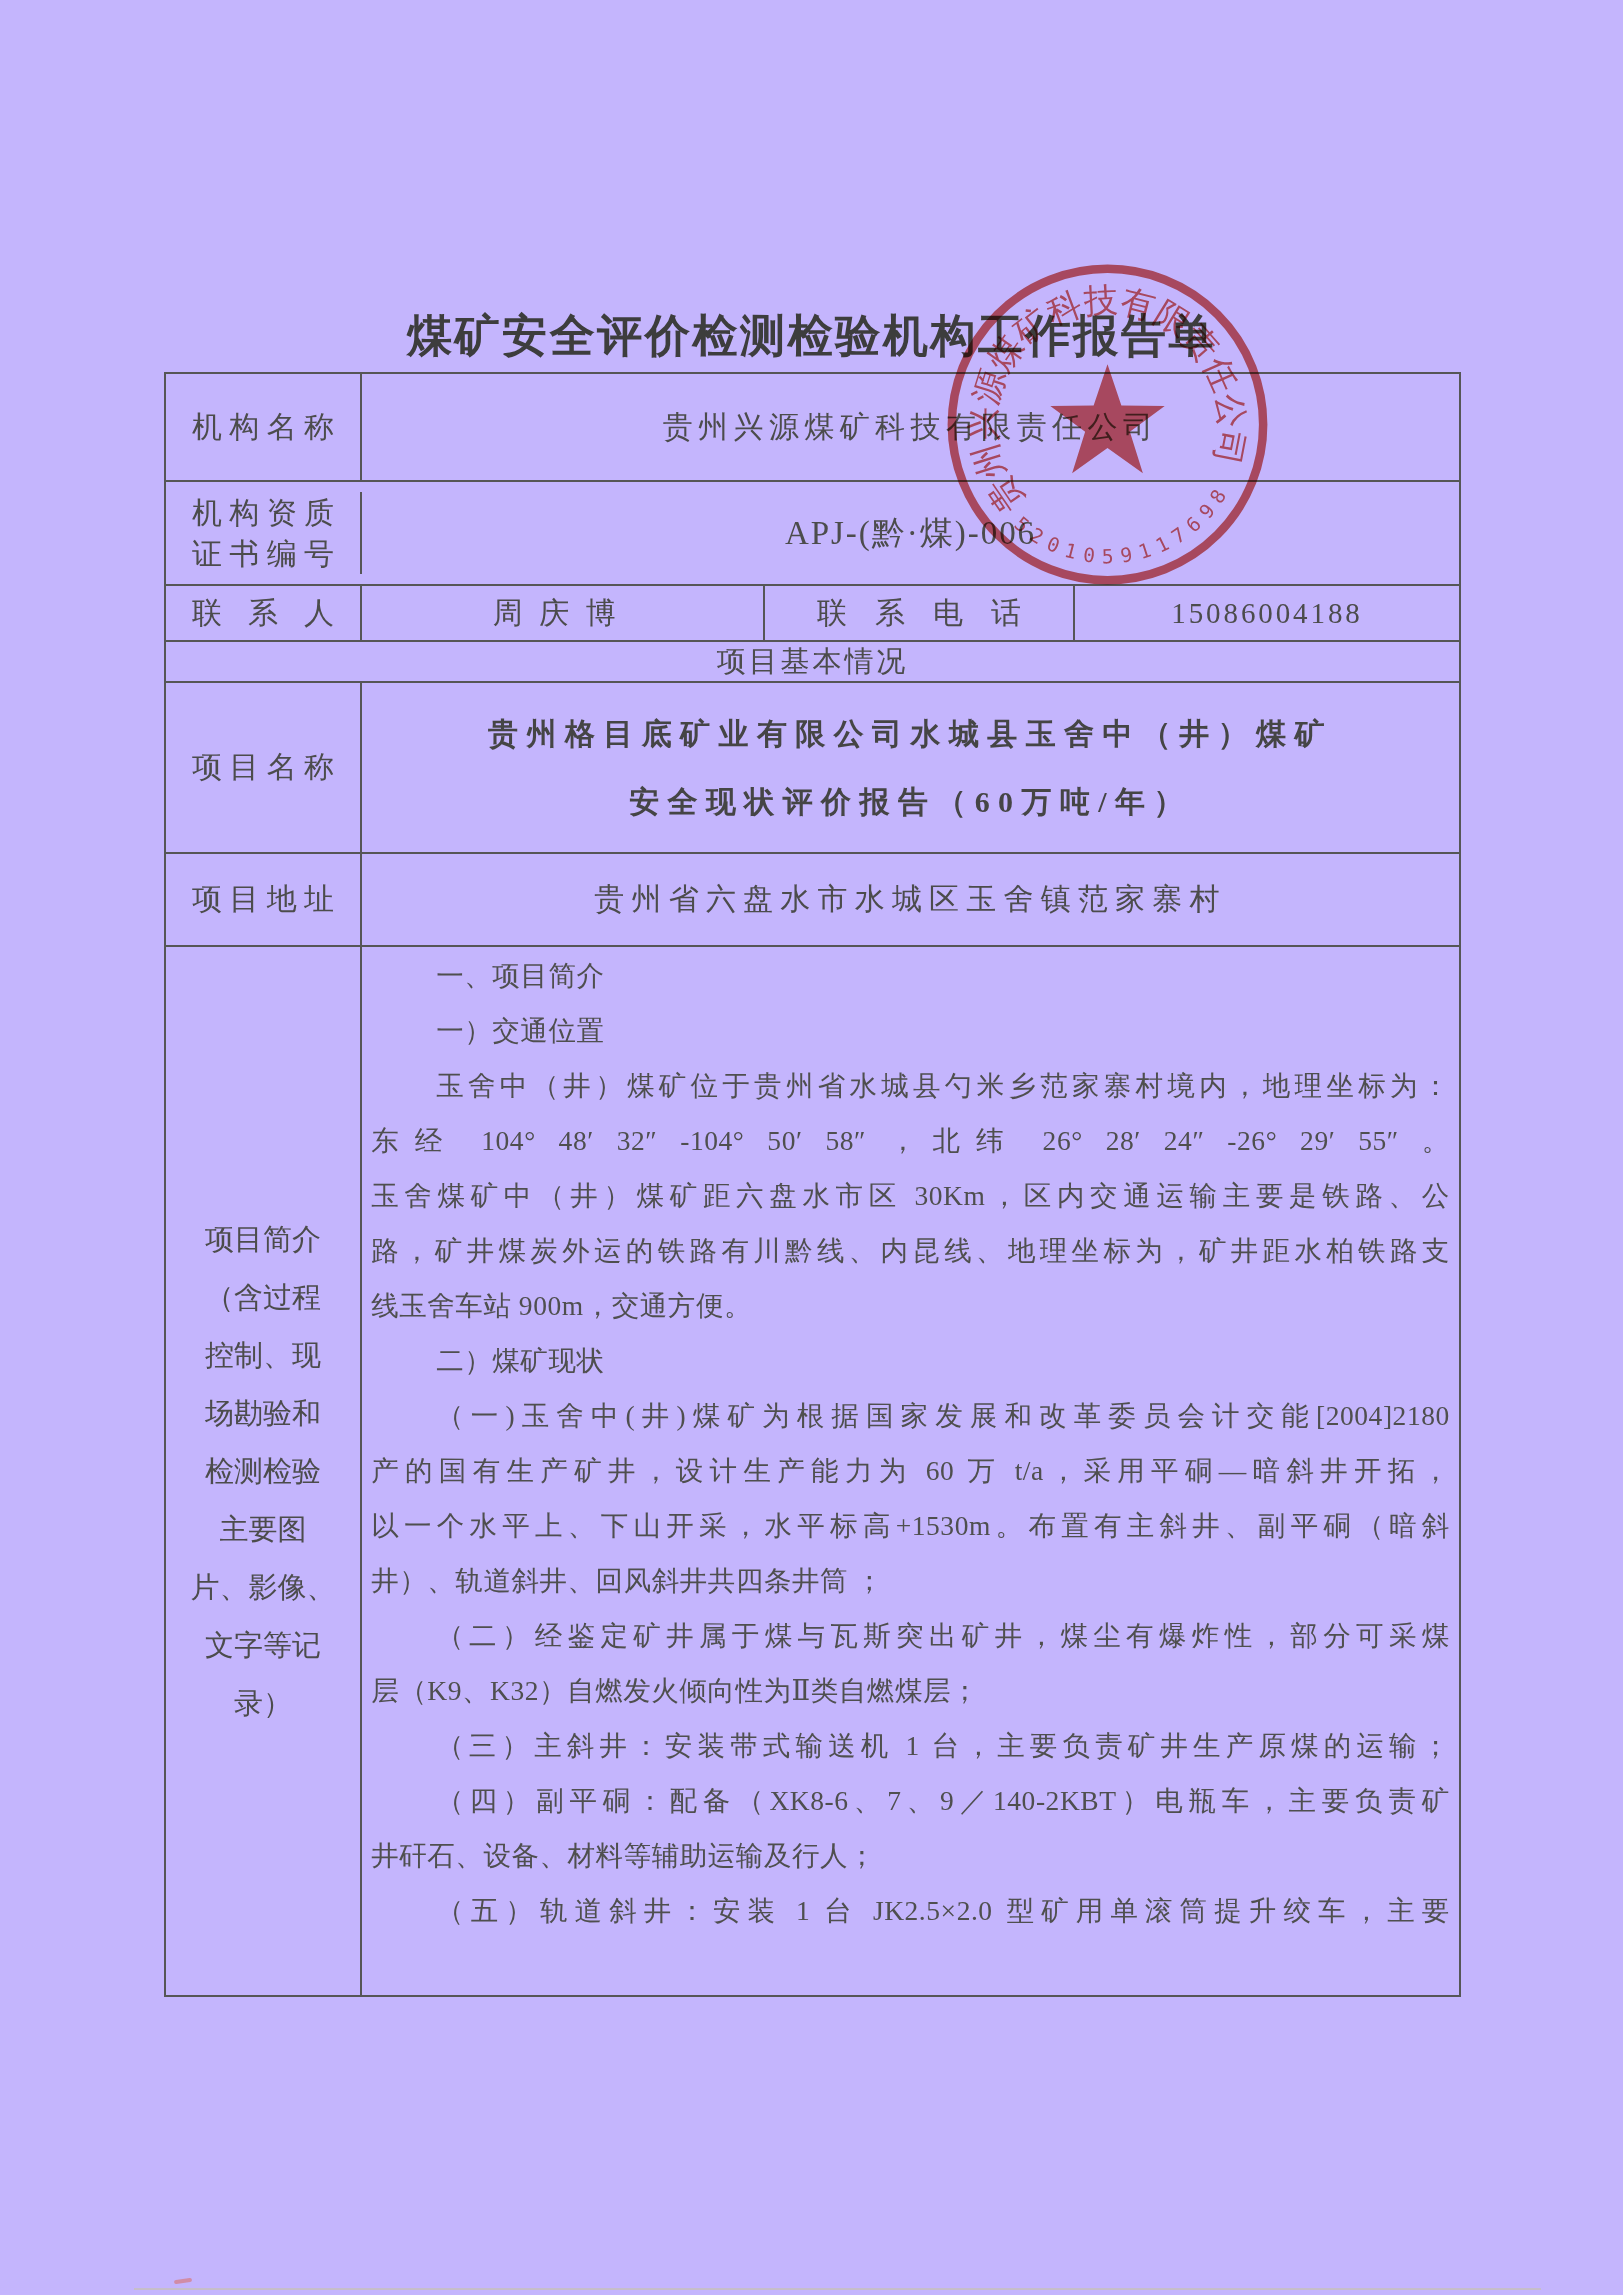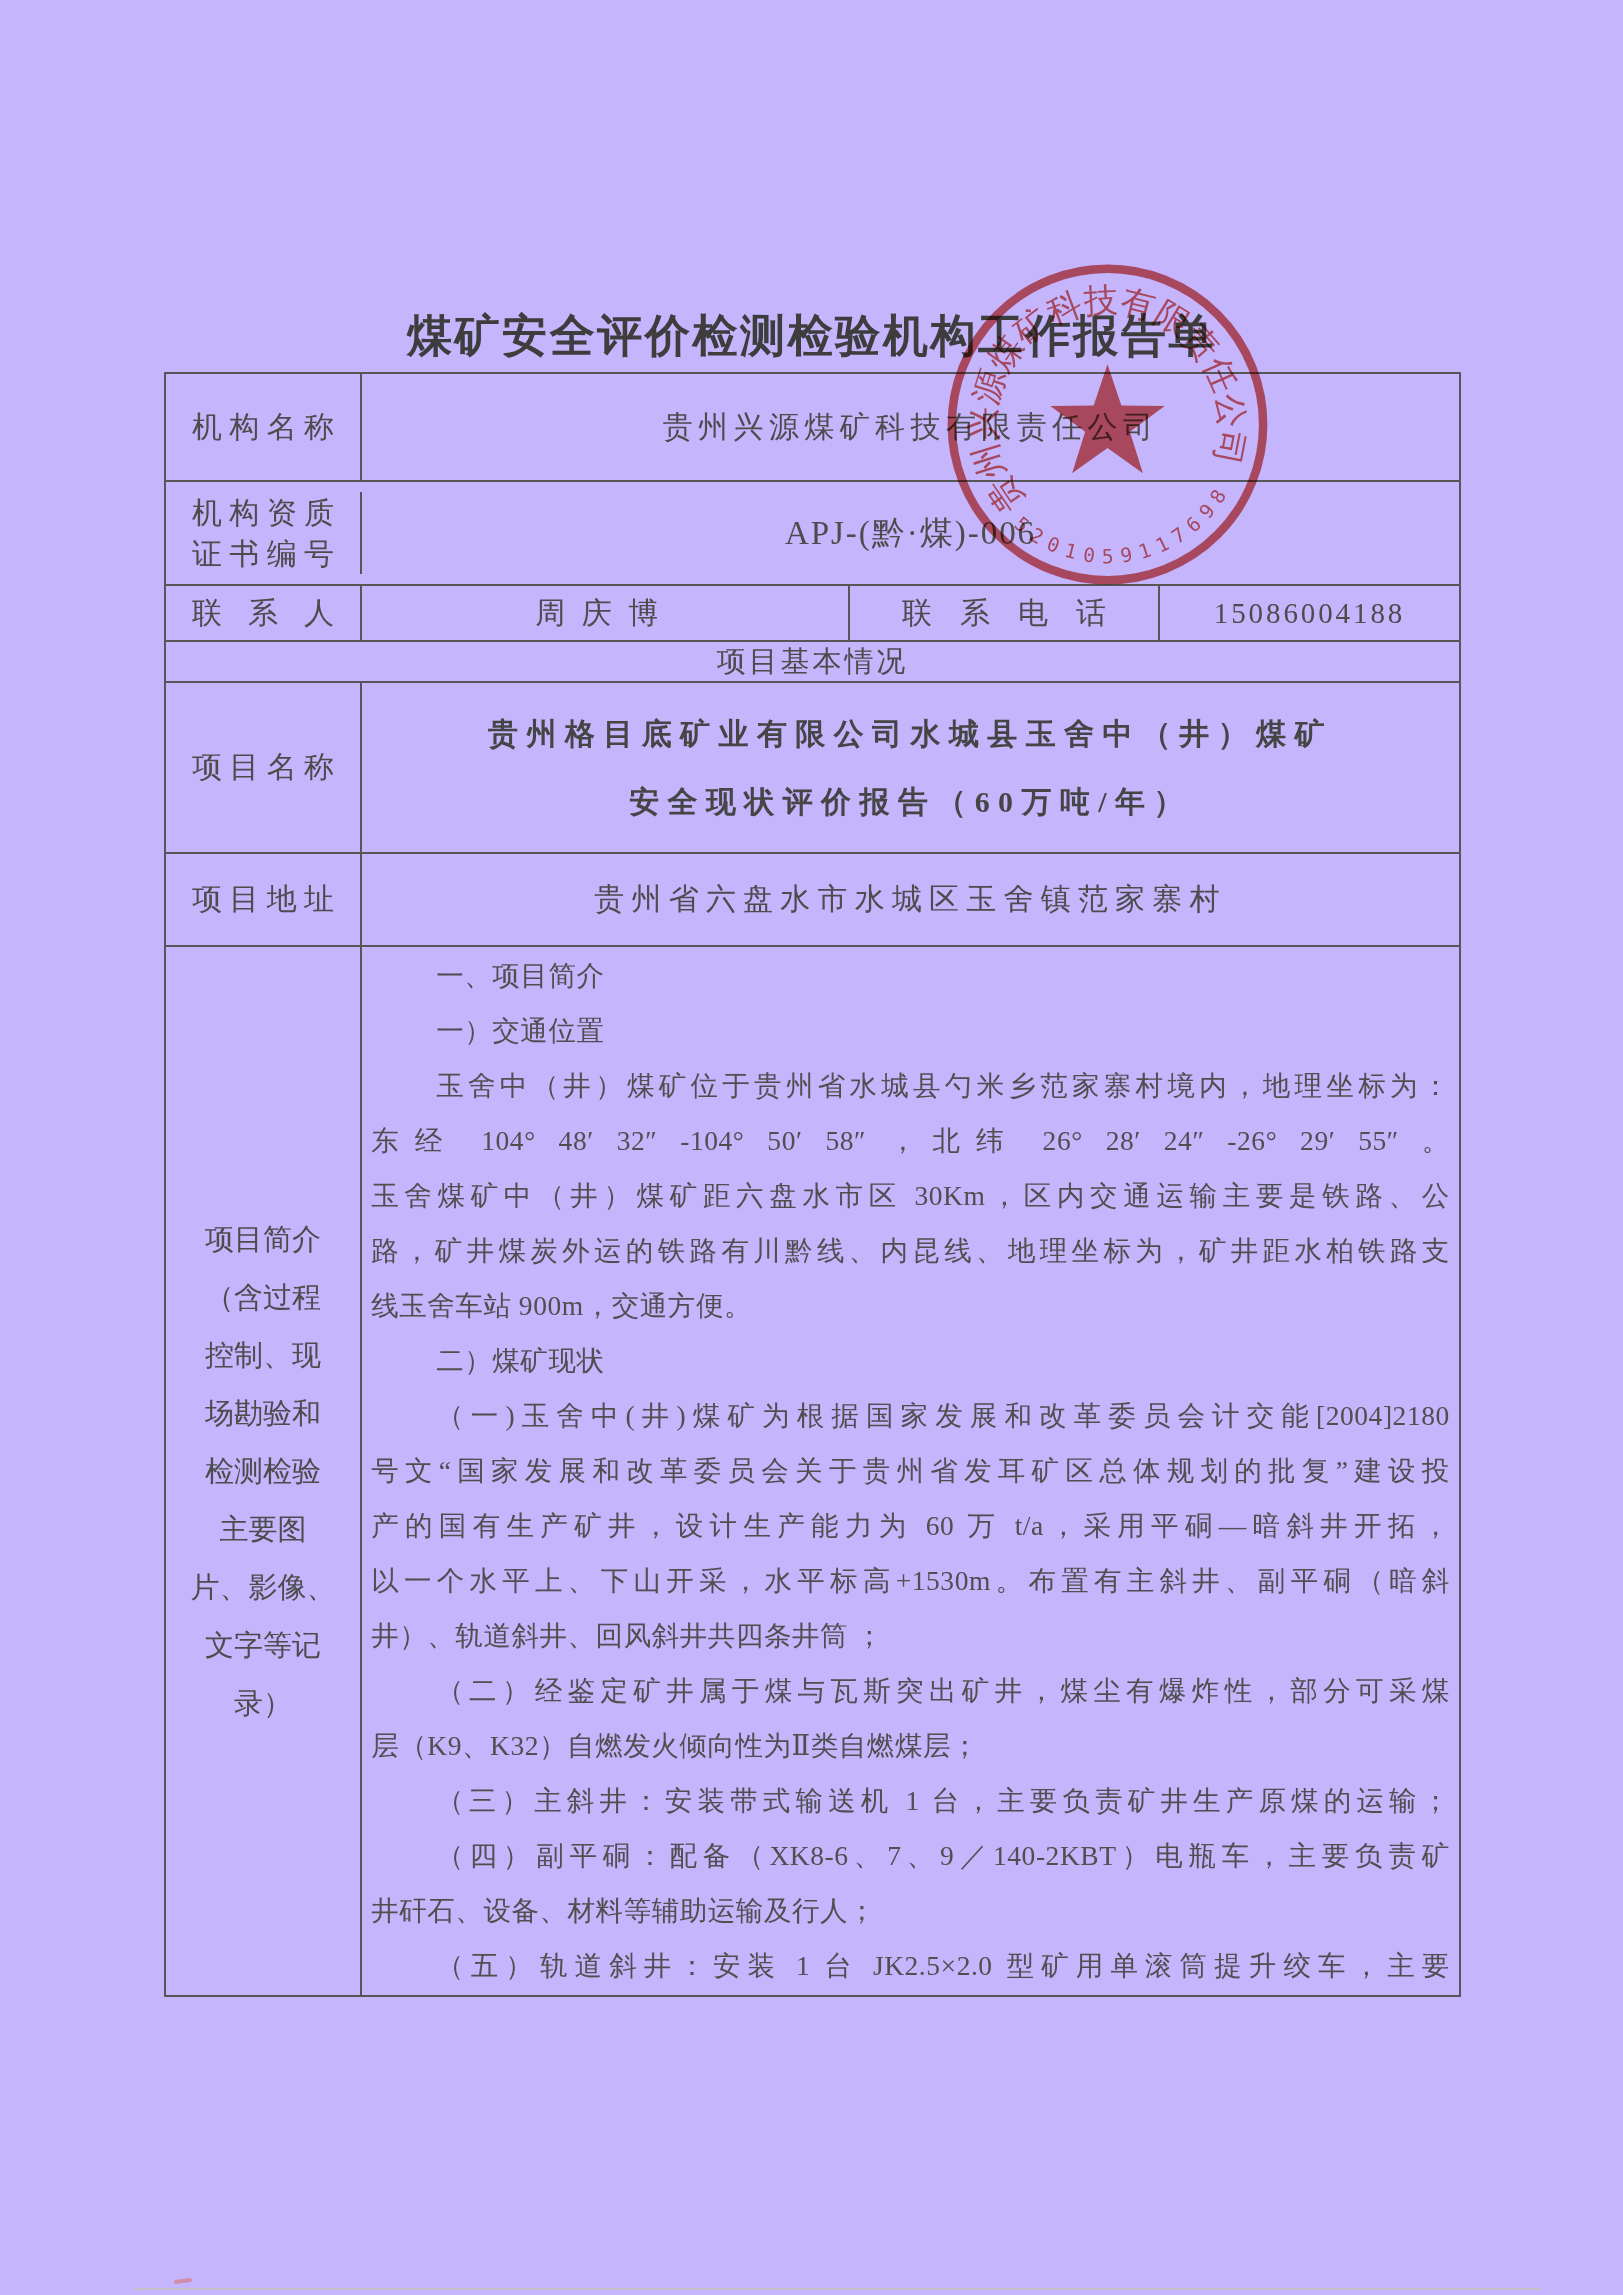--- a/index.html
+++ b/index.html
@@ -79,21 +79,21 @@
   .phone-cell { width: 310px; flex: none; }
   .phone-label-inner {
     width: 100%;
     padding: 0 52px;
     box-sizing: border-box;
     font-size: 30px;
     text-align: justify;
     text-align-last: justify;
     color: #4c4c4c;
   }
-  .contact-cell { width: 488px; flex: none; }
+  .contact-cell { width: 403px; flex: none; }
   .phone-num { font-size: 29px; letter-spacing: 0.10em; }
   .section-header { font-size: 29px; letter-spacing: 0.10em; color: #4c4c4c; }
   .proj-name-cell {
     flex-direction: column;
     justify-content: center;
     gap: 29px;
   }
   .proj-name-line {
     font-weight: bold;
     font-size: 30px;
@@ -230,21 +230,20 @@
       <div class="intro-content">
         <div class="ln ind">一、项目简介</div>
         <div class="ln ind">一）交通位置</div>
         <div class="ln ind full">玉舍中（井）煤矿位于贵州省水城县勺米乡范家寨村境内，地理坐标为：</div>
         <div class="ln full">东经 104° 48′ 32″ -104° 50′ 58″ ，北纬 26° 28′ 24″ -26° 29′ 55″ 。</div>
         <div class="ln full">玉舍煤矿中（井）煤矿距六盘水市区 30Km，区内交通运输主要是铁路、公</div>
         <div class="ln full">路，矿井煤炭外运的铁路有川黔线、内昆线、地理坐标为，矿井距水柏铁路支</div>
         <div class="ln">线玉舍车站 900m，交通方便。</div>
         <div class="ln ind">二）煤矿现状</div>
         <div class="ln ind full">（一)玉舍中(井)煤矿为根据国家发展和改革委员会计交能[2004]2180</div>
-        <div class="ln full">号文“国家发展和改革委员会关于贵州省发耳矿区总体规划的批复”建设投</div>
         <div class="ln full">产的国有生产矿井，设计生产能力为 60 万 t/a，采用平硐—暗斜井开拓，</div>
         <div class="ln full">以一个水平上、下山开采，水平标高+1530m。布置有主斜井、副平硐（暗斜</div>
         <div class="ln">井）、轨道斜井、回风斜井共四条井筒 ；</div>
         <div class="ln ind full">（二）经鉴定矿井属于煤与瓦斯突出矿井，煤尘有爆炸性，部分可采煤</div>
         <div class="ln">层（K9、K32）自燃发火倾向性为Ⅱ类自燃煤层；</div>
         <div class="ln ind full">（三）主斜井：安装带式输送机 1 台，主要负责矿井生产原煤的运输；</div>
         <div class="ln ind full">（四）副平硐：配备（XK8-6、7、9／140-2KBT）电瓶车，主要负责矿</div>
         <div class="ln">井矸石、设备、材料等辅助运输及行人；</div>
         <div class="ln ind full">（五）轨道斜井：安装 1 台 JK2.5×2.0 型矿用单滚筒提升绞车，主要</div>
       </div>

